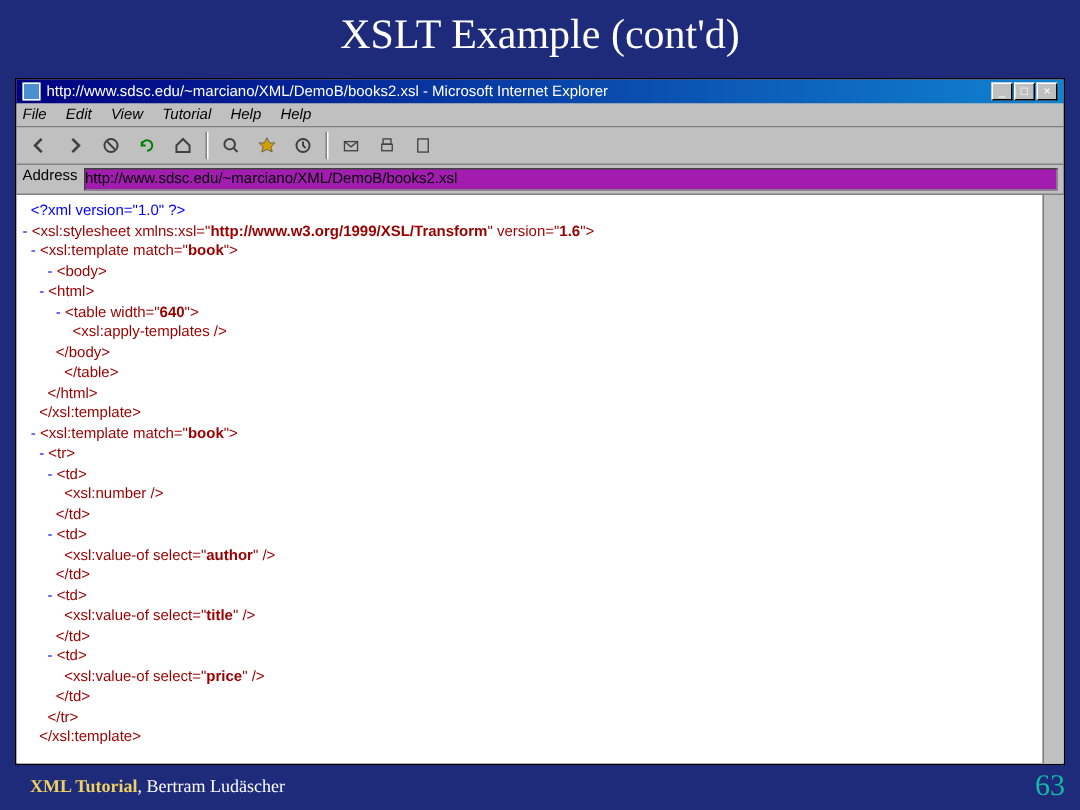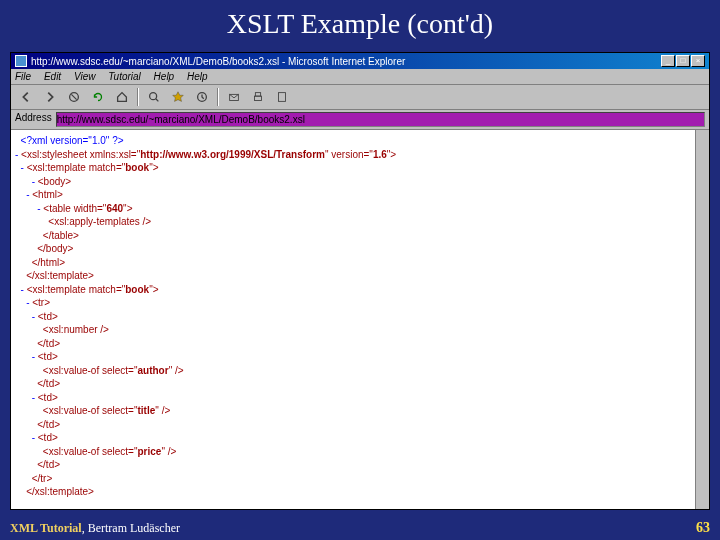--- a/index.html
+++ b/index.html
@@ -22,25 +22,25 @@
 .addressbar label { margin-right: 4px; }
 .addressbar input { flex: 1; font-size: 10px; padding: 1px 0; border: 1px solid #808080; border-top-color: #404040; border-left-color: #404040; background: #a21caf; font-family: Tahoma, sans-serif; }
 .content { flex: 1; background: #fff; overflow: auto; font-family: Verdana, sans-serif; font-size: 10px; padding: 4px; position: relative; }
 .scrollbar { position: absolute; right: 0; top: 0; bottom: 0; width: 14px; background: #c0c0c0; border-left: 1px solid #808080; }
 .code-line { white-space: pre; line-height: 1.35; }
 .blue { color: #0000ff; }
 .red { color: #990000; }
 .blk { color: #000; }
 .bold { font-weight: bold; }
 .toggle { color: #0000ff; cursor: pointer; }
-.footer { position: absolute; bottom: 0; left: 0; right: 0; display: flex; align-items: center; padding: 4px 10px; color: #fff; font-size: 12px; }
+.footer { position: absolute; bottom: 0; left: 10px; right: 0; display: flex; align-items: center; padding: 4px 10px; color: #fff; font-size: 12px; }
 .footer-left { flex: 1; }
 .footer-left b { color: #f0d060; }
 .footer-name { color: #fff; }
-.footer-page { color: #fde047; font-size: 14px; font-weight: bold; }
+.footer-page { color: #14b8a6; font-size: 20px; }
 </style>
 </head>
 <body>
 
 <div class="slide">
   <div class="title">XSLT Example (cont'd)</div>
 
   <div class="browser">
     <div class="titlebar">
       <div class="titlebar-icon"></div>
@@ -133,22 +133,22 @@
     </div>
 
     <div class="content">
 <div class="code-line"><span class="sp1">  </span><span class="blue">&lt;?xml version="1.0" ?&gt;</span></div>
 <div class="code-line"><span class="toggle">- </span><span class="red">&lt;xsl:stylesheet xmlns:xsl="</span><span class="red bold">http://www.w3.org/1999/XSL/Transform</span><span class="red">" version="</span><span class="red bold">1.6</span><span class="red">"&gt;</span></div>
 <div class="code-line"><span>  </span><span class="toggle">- </span><span class="red">&lt;xsl:template match="</span><span class="red bold">book</span><span class="red">"&gt;</span></div>
 <div class="code-line"><span>      </span><span class="toggle">- </span><span class="red">&lt;body&gt;</span></div>
 <div class="code-line"><span>    </span><span class="toggle">- </span><span class="red">&lt;html&gt;</span></div>
 <div class="code-line"><span>        </span><span class="toggle">- </span><span class="red">&lt;table width="</span><span class="red bold">640</span><span class="red">"&gt;</span></div>
 <div class="code-line"><span>          </span>  <span class="red">&lt;xsl:apply-templates /&gt;</span></div>
+<div class="code-line"><span>        </span><span class="red">&lt;/body&gt;</span></div>
 <div class="code-line"><span>          </span><span class="red">&lt;/table&gt;</span></div>
-<div class="code-line"><span>        </span><span class="red">&lt;/body&gt;</span></div>
 <div class="code-line"><span>      </span><span class="red">&lt;/html&gt;</span></div>
 <div class="code-line"><span>    </span><span class="red">&lt;/xsl:template&gt;</span></div>
 <div class="code-line"><span>  </span><span class="toggle">- </span><span class="red">&lt;xsl:template match="</span><span class="red bold">book</span><span class="red">"&gt;</span></div>
 <div class="code-line"><span>    </span><span class="toggle">- </span><span class="red">&lt;tr&gt;</span></div>
 <div class="code-line"><span>      </span><span class="toggle">- </span><span class="red">&lt;td&gt;</span></div>
 <div class="code-line"><span>          </span><span class="red">&lt;xsl:number /&gt;</span></div>
 <div class="code-line"><span>        </span><span class="red">&lt;/td&gt;</span></div>
 <div class="code-line"><span>      </span><span class="toggle">- </span><span class="red">&lt;td&gt;</span></div>
 <div class="code-line"><span>          </span><span class="red">&lt;xsl:value-of select="</span><span class="red bold">author</span><span class="red">" /&gt;</span></div>
 <div class="code-line"><span>        </span><span class="red">&lt;/td&gt;</span></div>

